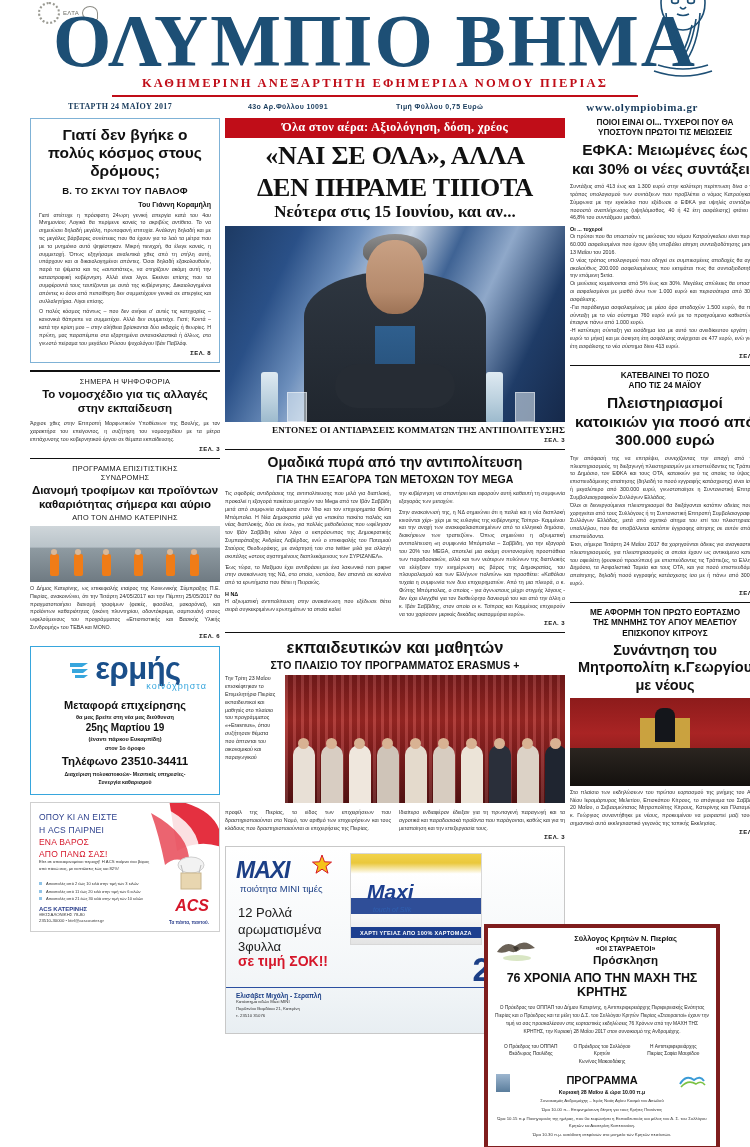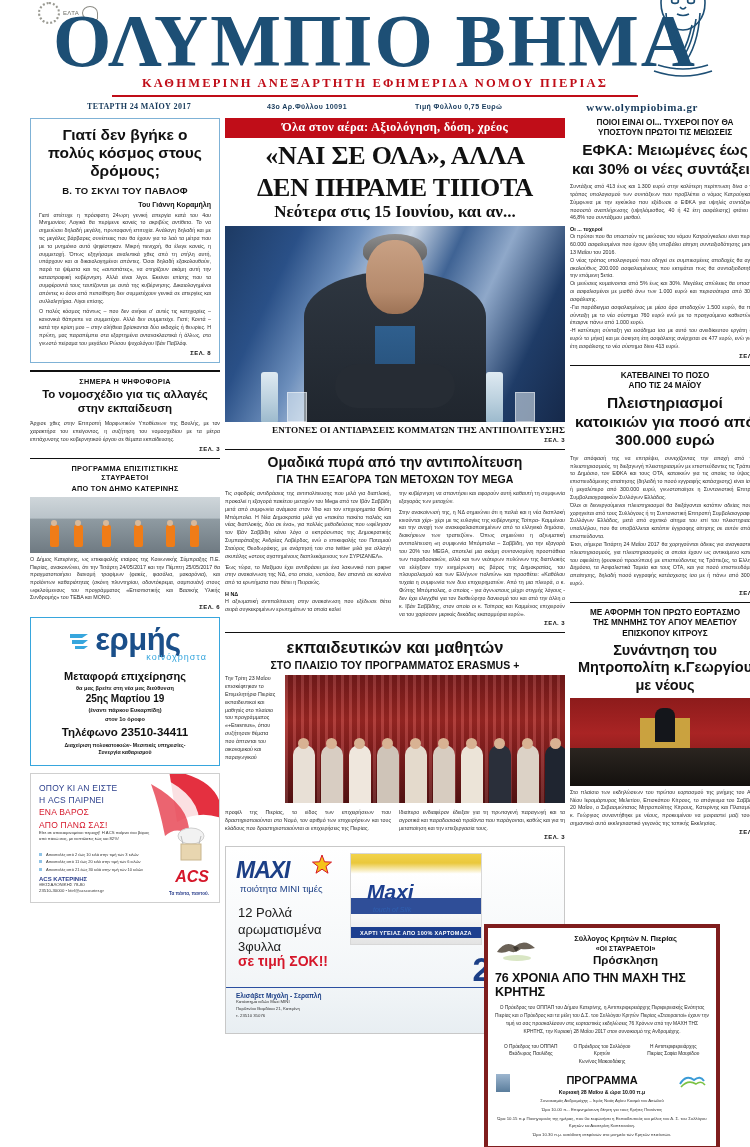--- a/index.html
+++ b/index.html
@@ -58,21 +58,21 @@
   .rule-red {
     height: 1.6px; background: #c00d18;
     margin: 4px 112px 0 112px;
   }
   .meta-row {
     display: flex; align-items: center;
     margin: 4px 30px 0 68px; color: #16395a;
     font-family: "Liberation Serif", "DejaVu Serif", serif;
     font-size: 8px; font-weight: bold; letter-spacing: .4px;
   }
-  .meta-date { width: 180px; margin-left: 19px; }
+  .meta-date { width: 180px; }
   .meta-issue { width: 148px; font-family: "Liberation Sans", sans-serif; font-size: 7px; }
   .meta-price { width: 150px; font-family: "Liberation Sans", sans-serif; font-size: 7px; }
   .meta-web { flex: 1; text-align: right; font-size: 11px; letter-spacing: .6px; padding-right: 22px; }
 
   
   .grid {
     display: flex; gap: 5px;
     padding: 5px 30px 0 30px;
   }
   .col-left  { width: 190px; flex: none; }
@@ -107,21 +107,21 @@
     color: #111; margin: 5px 0 4px 0;
   }
   .hr-thin { height: 1px; background: #111; margin: 6px 0 5px 0; }
   .hr-thick { height: 2.2px; background: #111; margin: 7px 0 5px 0; }
 
   .mini-h {
     text-align: center; font-size: 11.5px; font-weight: bold;
     color: #111; line-height: 1.2; margin-top: 2px;
   }
   .mini-k {
-    text-align: center; font-size: 7.3px; font-weight: bold;
+    text-align: center; font-size: 7.3px; font-weight: normal;
     color: #111; letter-spacing: .3px;
   }
 
   
   .photo { position: relative; overflow: hidden; background: #777; }
   .ph-caption {
     font-size: 5.3px; line-height: 1.45; text-align: justify;
     color: #2a2a2a; margin-top: 3px;
   }
 
@@ -385,21 +385,21 @@
     border: 4px solid #7f1d1d; margin-top: 6px; padding: 6px 7px 8px 7px;
     background: #fff; position: relative;
   }
   .crete-top { display: flex; align-items: flex-start; gap: 5px; }
   .crete-eagle { width: 42px; height: 26px; flex: none; margin-top: 2px; }
   .crete-tt { flex: 1; text-align: center; }
   .crete-t1 { font-size: 7.5px; font-weight: bold; color: #111; }
   .crete-t2 { font-size: 7px; font-weight: bold; color: #111; margin-top: 2px; }
   .crete-t3 { font-size: 11.5px; font-weight: bold; color: #111; margin-top: 2px; }
   .crete-h {
-    text-align: left; font-size: 12.5px; font-weight: bold;
+    text-align: center; font-size: 12.5px; font-weight: bold;
     color: #111; margin-top: 5px; letter-spacing: -.1px;
   }
   .crete-p { font-size: 4.9px; line-height: 1.62; color: #2a2a2a; text-align: center; margin-top: 5px; }
   .crete-sign { display: flex; margin-top: 7px; }
   .crete-sign > div { flex: 1; text-align: center; font-size: 4.8px; line-height: 1.6; color: #222; }
   .crete-prog { text-align: center; font-size: 11px; font-weight: bold; color: #111; margin-top: 8px; }
   .crete-pl { text-align: center; font-size: 5.2px; font-weight: bold; color: #111; margin-top: 3px; }
   .crete-pd { text-align: center; font-size: 4.3px; color: #333; line-height: 1.65; margin-top: 2px; }
   .crete-icon-l { position: absolute; left: 8px; bottom: 54px; width: 14px; height: 18px;
                   background: linear-gradient(180deg,#9db6cf,#5a7d9c); }
@@ -467,21 +467,22 @@
         <div class="mini-k">ΣΗΜΕΡΑ  Η ΨΗΦΟΦΟΡΙΑ</div>
         <div class="mini-h">Το  νομοσχέδιο για τις αλλαγές στην εκπαίδευση</div>
         <div class="body-txt" style="margin-top:5px">Άρχισε χθες στην Επιτροπή Μορφωτικών Υποθέσεων της Βουλής, με τον χαρακτήρα του επείγοντος, η συζήτηση του νομοσχεδίου με τα μέτρα επιτάχυνσης του κυβερνητικού έργου σε θέματα εκπαίδευσης.</div>
         <div class="sel">ΣΕΛ. 3</div>
       </div>
 
       <div class="hr-thin"></div>
 
       <div>
         <div class="mini-k">ΠΡΟΓΡΑΜΜΑ ΕΠΙΣΙΤΙΣΤΙΚΗΣ</div>
-        <div class="mini-k">ΣΤΑΥΡΑΕΤΟΙ</div>
+        <div class="mini-k">ΣΥΝΔΡΟΜΗΣ</div>
+        <div class="mini-h">Διανομή τροφίμων και προϊόντων καθαριότητας σήμερα και αύριο</div>
         <div class="mini-k" style="margin-top:2px">ΑΠΟ ΤΟΝ ΔΗΜΟ ΚΑΤΕΡΙΝΗΣ</div>
 
         <div class="photo ph-workers">
           <div class="vest" style="left:20px"></div>
             <div class="head" style="left:21px;bottom:27px"></div>
           <div class="vest" style="left:44px"></div>
             <div class="head" style="left:45px;bottom:27px"></div>
           <div class="vest" style="left:72px"></div>
             <div class="head" style="left:73px;bottom:27px"></div>
           <div class="vest" style="left:104px"></div>

